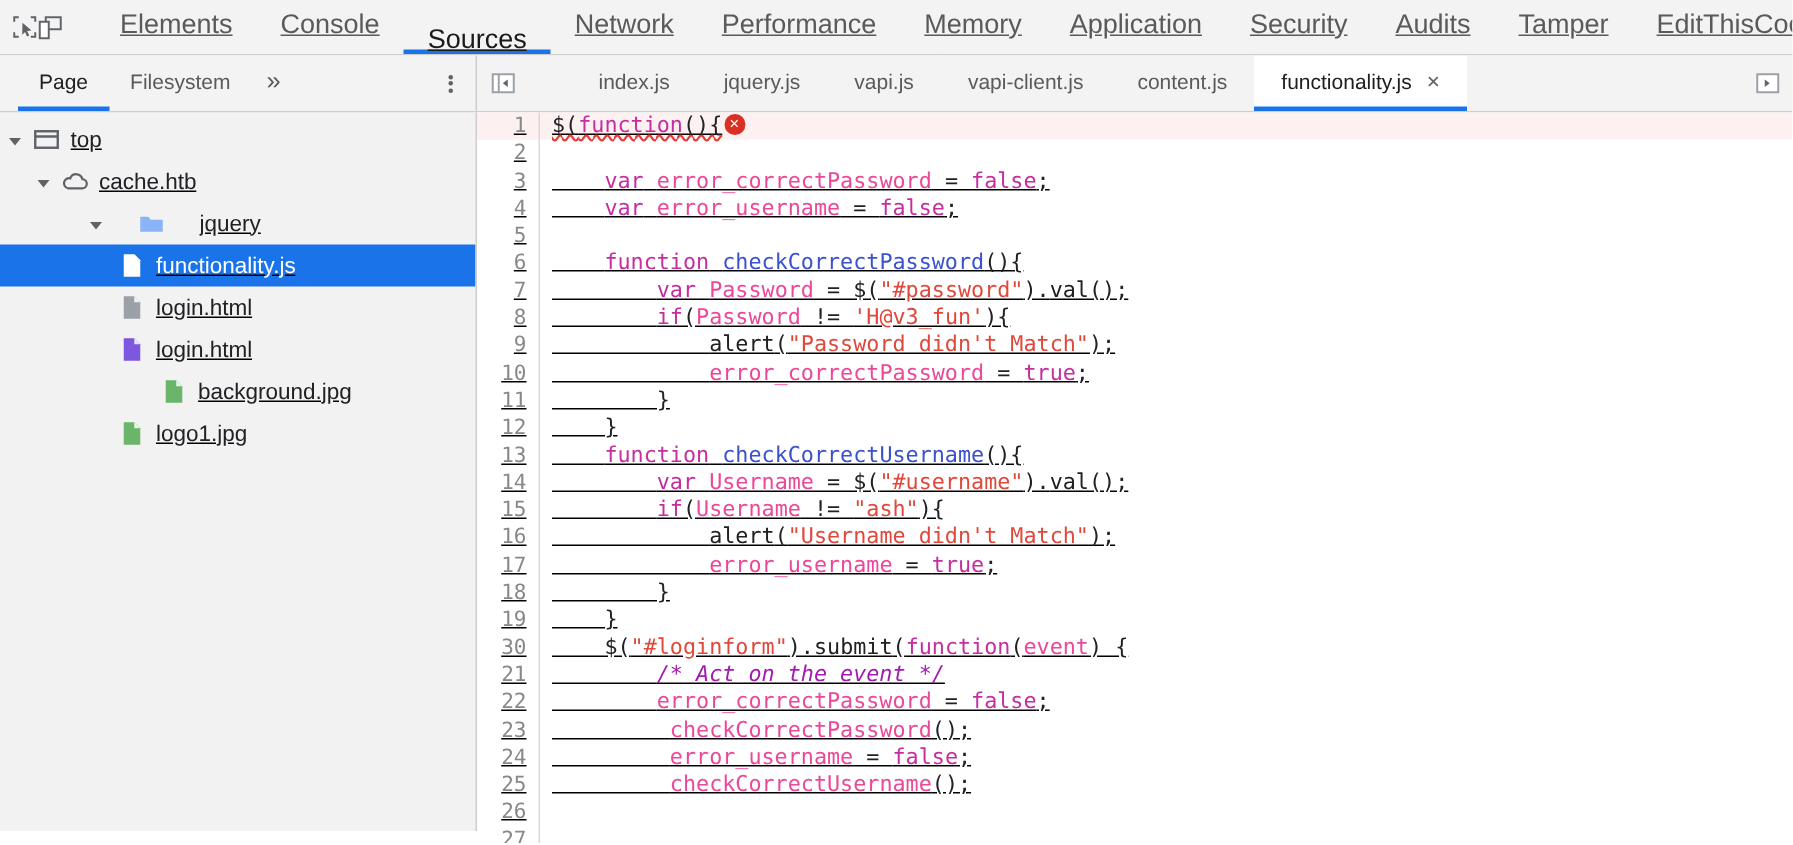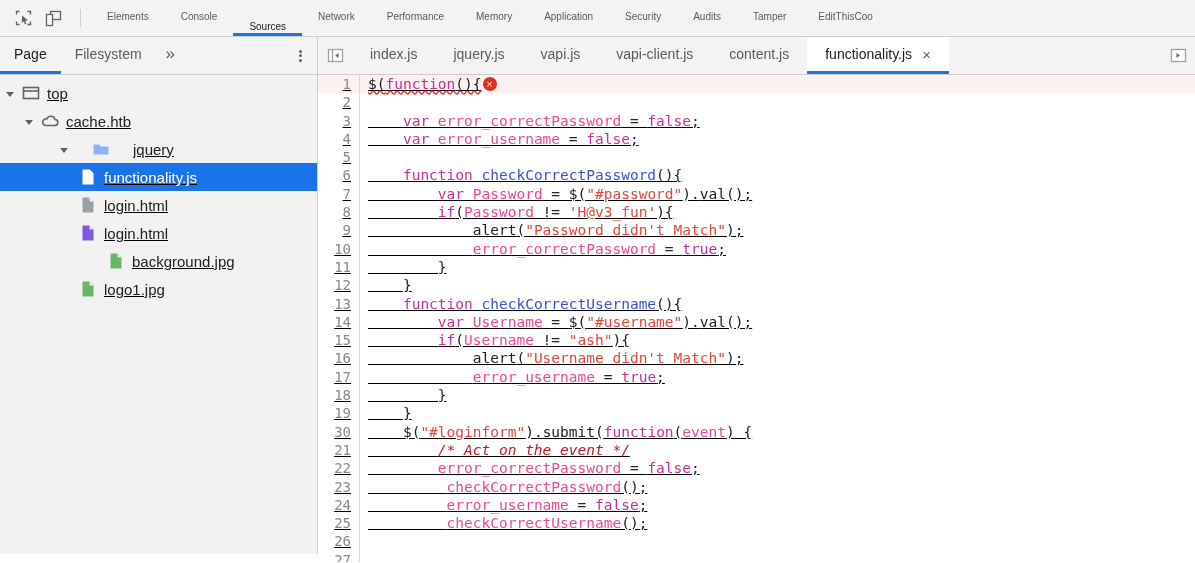--- a/index.html
+++ b/index.html
@@ -29,26 +29,27 @@
     cursor: pointer;
   }
   .tool-btn:first-child { margin-left: 8px; }
   .tool-sep {
     width: 1px; height: 18px; background: #cdcdcd;
     align-self: center; margin: 0 10px 0 12px;
   }
   .panel-tab {
     display: flex; align-items: center;
     padding: 0 16px;
-    font-size: 10px;
+    font-size: 18px;
     color: #5a5a5a;
     white-space: nowrap;
     cursor: pointer;
     position: relative;
     border-bottom: 3px solid transparent;
+    text-decoration: underline;
   }
   .panel-tab.active {
     color: #1a1a1a;
     font-weight: 500;
     border-bottom: 3px solid #1a73e8;
     margin-top: 20px;
   }
 
   
   .sub-row {
@@ -87,20 +88,21 @@
     cursor: pointer;
   }
   .dot { width: 3px; height: 3px; border-radius: 50%; background: #5f6368; display:block; margin: 1.5px 0; }
 
   .editor-tabbar {
     flex: 1;
     display: flex;
     align-items: stretch;
     background: #f3f3f3;
     overflow: hidden;
+    gap: 29px;
   }
   .squeeze-btn {
     width: 34px;
     display: flex; align-items: center; justify-content: center;
     flex: 0 0 34px;
     cursor: pointer;
   }
   .etab {
     display: flex; align-items: center;
     padding: 0 18px;
@@ -198,21 +200,21 @@
     user-select: none;
   }
   .code-line.errline .lno { background: #fdf0f0; }
   .ctext { padding-left: 8px; }
 
   
   .t-kw   { color: #c62ea0; }        
   .t-id   { color: #ec4899; }        
   .t-fn   { color: #3a51d0; }
   .t-str  { color: #e0483c; }        
-  .t-cmt  { color: #b91c1c; font-style: italic; }
+  .t-cmt  { color: #a21caf; font-style: italic; }
   .t-pl   { color: #202124; }
 
   .squiggle {
     text-decoration: underline wavy #e53935;
     text-decoration-skip-ink: none;
   }
   .err-badge {
     display: inline-block;
     width: 14px; height: 14px;
     border-radius: 50%;
@@ -260,21 +262,21 @@
         <div class="panel-tab">Application</div>
         <div class="panel-tab">Security</div>
         <div class="panel-tab">Audits</div>
         <div class="panel-tab">Tamper</div>
         <div class="panel-tab">EditThisCoo</div>
       </div>
   </div>
 
   <div class="sub-row">
     <div class="nav-tabbar">
-      <div id="nav-tabs" style="display:flex;align-items:stretch;">
+      <div id="nav-tabs" style="display:flex;align-items:stretch;margin-left:12px;">
           <div class="nav-tab active">Page</div>
           <div class="nav-tab">Filesystem</div>
         </div>
       <div class="nav-tab more">»</div>
       <div class="nav-menu-btn">
         <div>
           <span class="dot"></span>
           <span class="dot"></span>
           <span class="dot"></span>
         </div>

